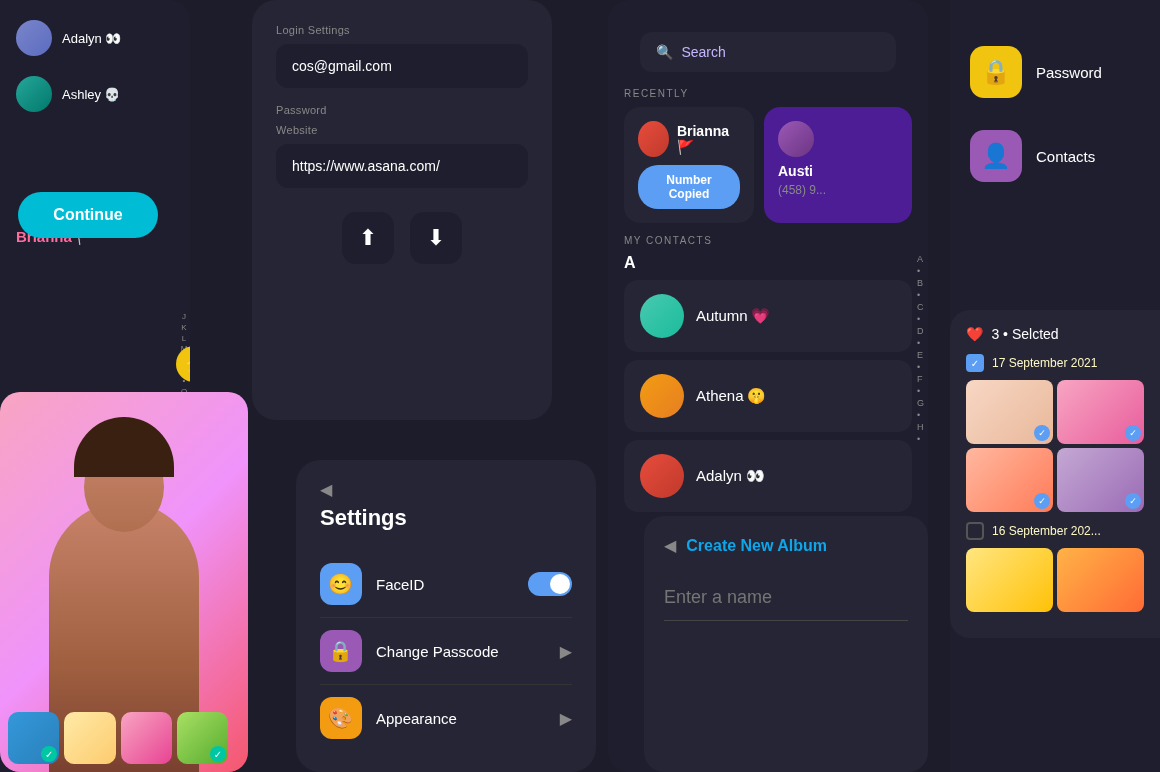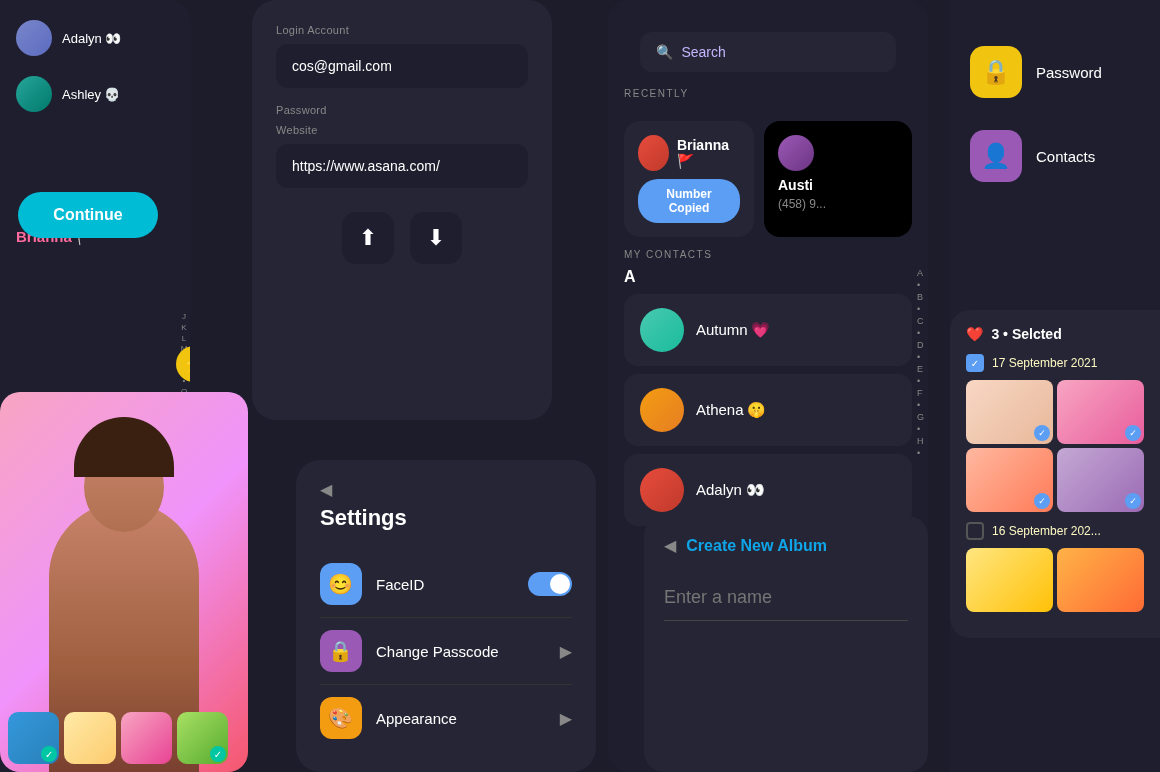--- a/index.html
+++ b/index.html
@@ -279,21 +279,21 @@
     .search-text {
       color: #c4b5fd;
       font-size: 14px;
     }
 
     .recently-label {
       font-size: 10px;
       color: #888;
       letter-spacing: 1.5px;
       padding: 0 16px;
-      margin-bottom: 22px;
+      margin-bottom: 8px;
     }
 
     .recent-contact-card {
       background: #252535;
       border-radius: 16px;
       padding: 14px;
       display: flex;
       flex-direction: column;
       align-items: flex-start;
       gap: 8px;
@@ -318,21 +318,21 @@
     }
 
     .recent-row {
       display: flex;
       gap: 10px;
       padding: 0 16px;
       margin-bottom: 12px;
     }
 
     .recent-card-2 {
-      background: #000000;
+      background: #4c1d95;
       border-radius: 16px;
       padding: 14px;
       flex: 1;
     }
 
     .recent-card-2 .name {
       color: #fff;
       font-size: 14px;
       font-weight: 600;
     }
@@ -468,21 +468,21 @@
       align-items: center;
       gap: 8px;
       margin-bottom: 12px;
     }
 
     .heart-icon { color: #e74c3c; font-size: 14px; }
 
     .selection-count {
       color: #fff;
       font-size: 14px;
-      font-weight: 700;
+      font-weight: 400;
     }
 
     .date-group {
       margin-bottom: 10px;
     }
 
     .date-row {
       display: flex;
       align-items: center;
       gap: 8px;
@@ -643,21 +643,21 @@
     </div>
     <div class="thumb-item" style="background: linear-gradient(135deg, #f8a5c2, #e84393);">
     </div>
     <div class="thumb-item" style="background: linear-gradient(135deg, #a8e063, #56ab2f);">
       <div class="thumb-check">✓</div>
     </div>
   </div>
 </div>
 
 <div class="panel-login">
-  <div class="field-label">Login Account</div>
+  <div class="field-label">Login Settings</div>
   <div class="field-input">
     <span>cos@gmail.com</span>
   </div>
 
   <div class="field-label">Password</div>
 
   <div class="field-label">Website</div>
   <div class="field-input">
     <span>https://www.asana.com/</span>
   </div>

